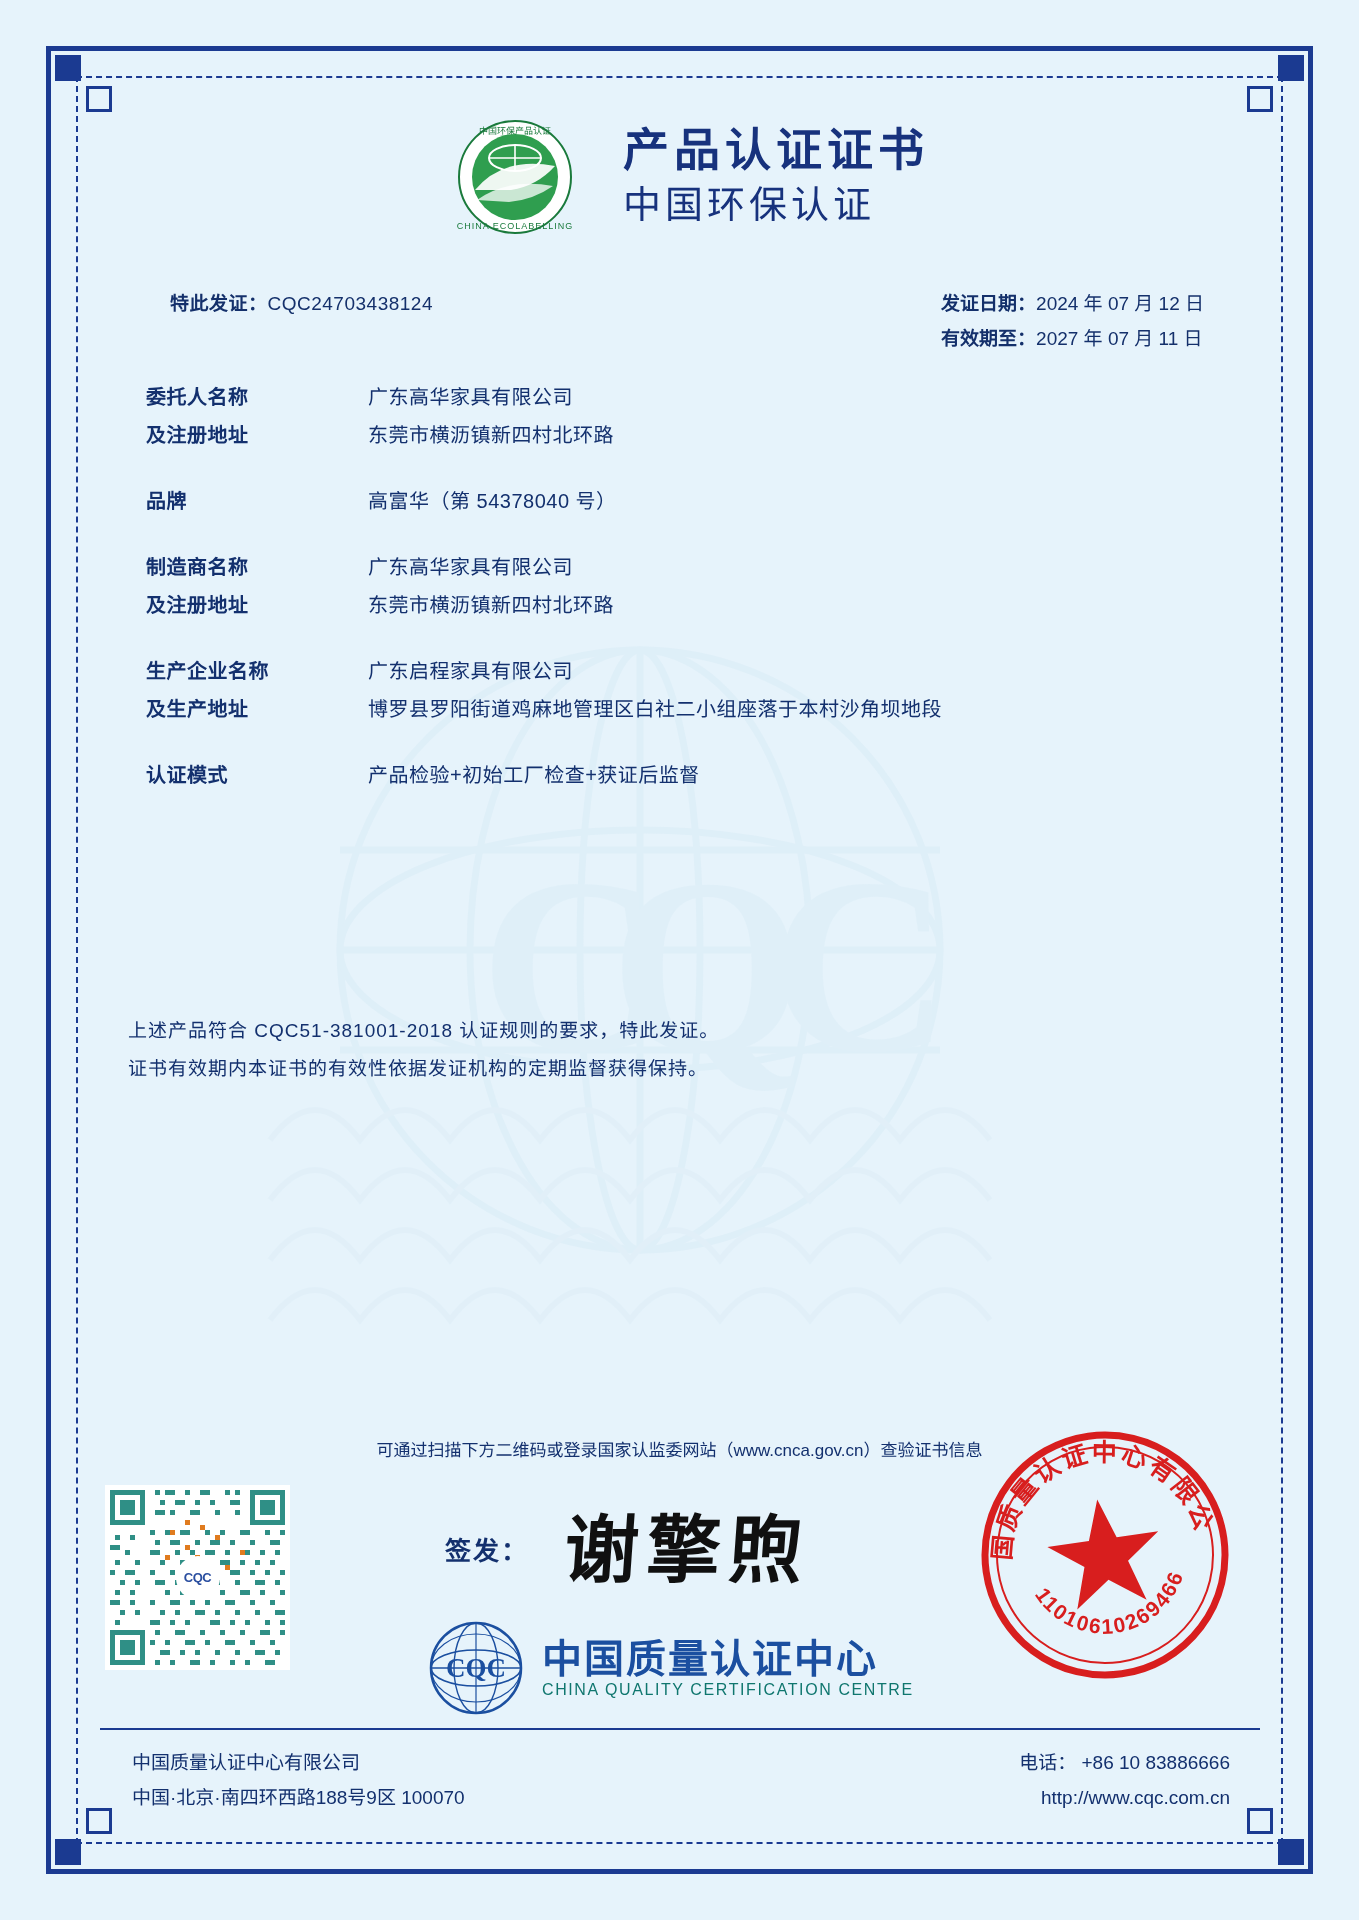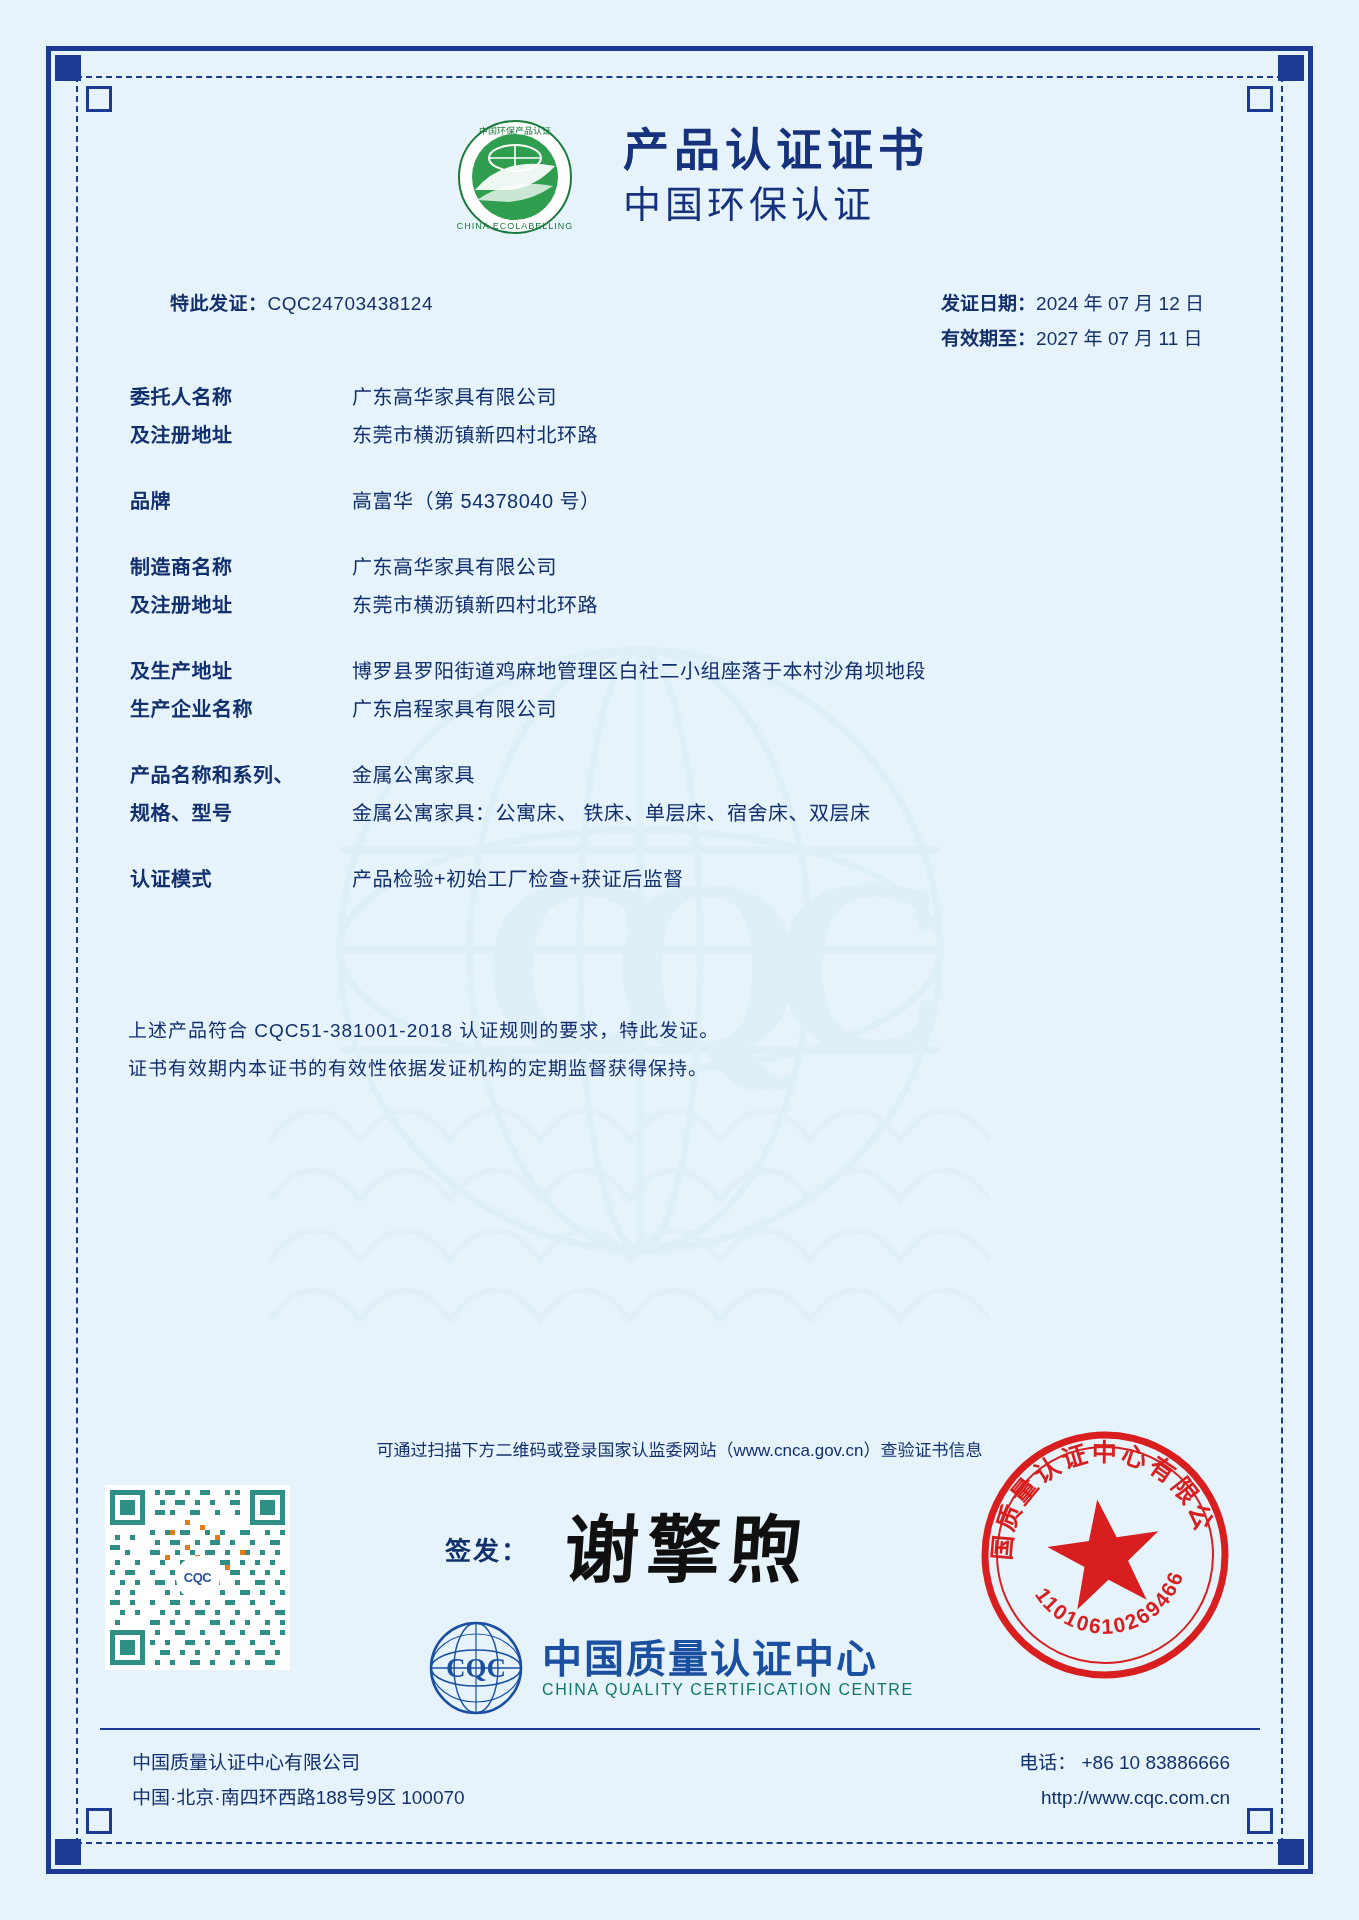--- a/index.html
+++ b/index.html
@@ -106,21 +106,21 @@
   }
   .dates .row { white-space: nowrap; }
   .dates .label { font-weight: bold; }
 
   
   .fields {
     position: absolute;
     left: 130px; top: 378px;
     width: 1100px;
   }
-  .field-group { margin-bottom: 28px; }
+  .field-group { margin-bottom: 28px; margin-left: 16px; }
   .field-row {
     display: flex;
     align-items: baseline;
     line-height: 1.9;
   }
   .fkey {
     width: 222px;
     flex: 0 0 222px;
     font-size: 20px;
     font-weight: bold;
@@ -341,39 +341,29 @@
         <div class="fval">广东高华家具有限公司</div>
       </div>
       <div class="field-row">
         <div class="fkey">及注册地址</div>
         <div class="fval">东莞市横沥镇新四村北环路</div>
       </div>
     </div>
 
     <div class="field-group">
       <div class="field-row">
+        <div class="fkey">生产企业名称</div>
+        <div class="fval">广东启程家具有限公司</div>
+      </div>
+      <div class="field-row">
         <div class="fkey">及生产地址</div>
         <div class="fval">博罗县罗阳街道鸡麻地管理区白社二小组座落于本村沙角坝地段</div>
       </div>
-      <div class="field-row">
-        <div class="fkey">生产企业名称</div>
-        <div class="fval">广东启程家具有限公司</div>
-      </div>
-    </div>
-
-    <div class="field-group">
-      <div class="field-row">
-        <div class="fkey">产品名称和系列、</div>
-        <div class="fval">金属公寓家具</div>
-      </div>
-      <div class="field-row">
-        <div class="fkey">规格、型号</div>
-        <div class="fval">金属公寓家具：公寓床、 铁床、单层床、宿舍床、双层床</div>
-      </div>
-    </div>
+    </div>
+
 
 
     <div class="field-group">
       <div class="field-row">
         <div class="fkey">认证模式</div>
         <div class="fval">产品检验+初始工厂检查+获证后监督</div>
       </div>
     </div>
 
   </div>

